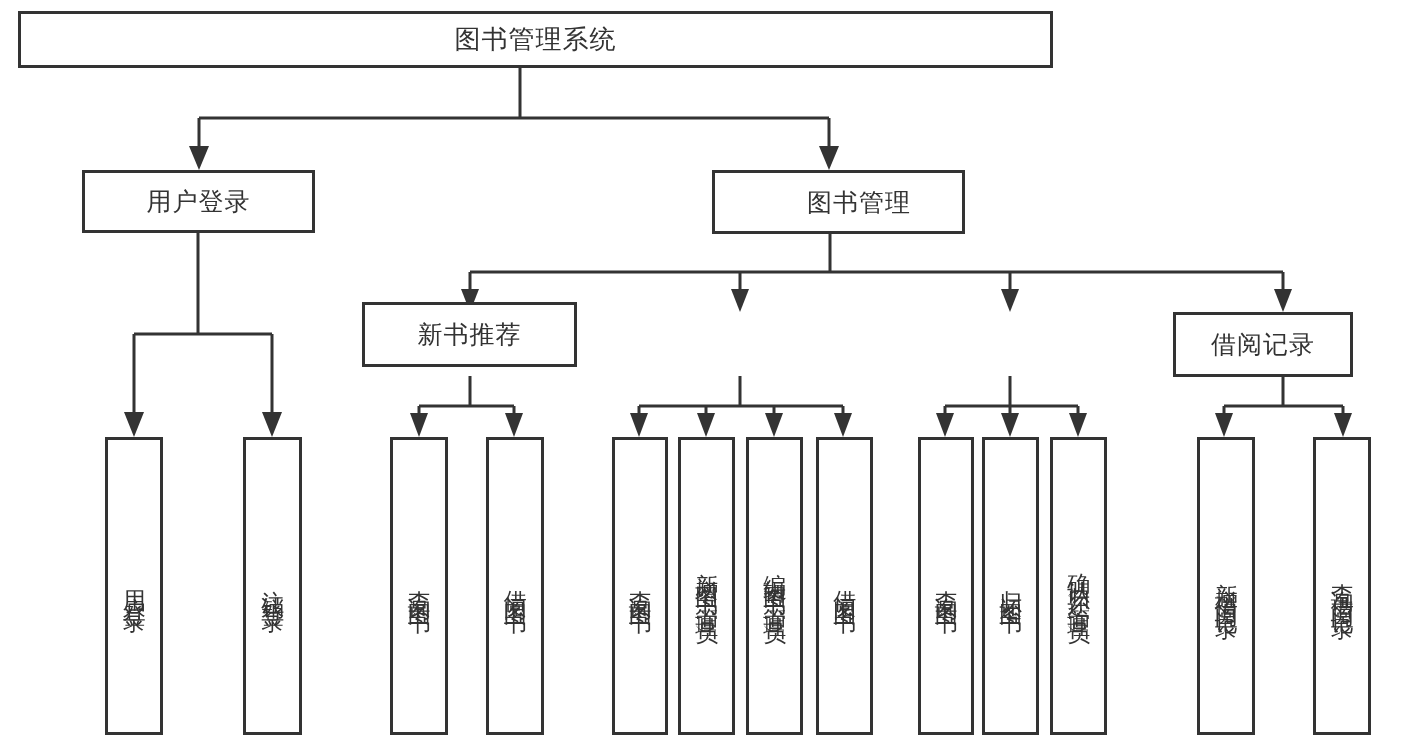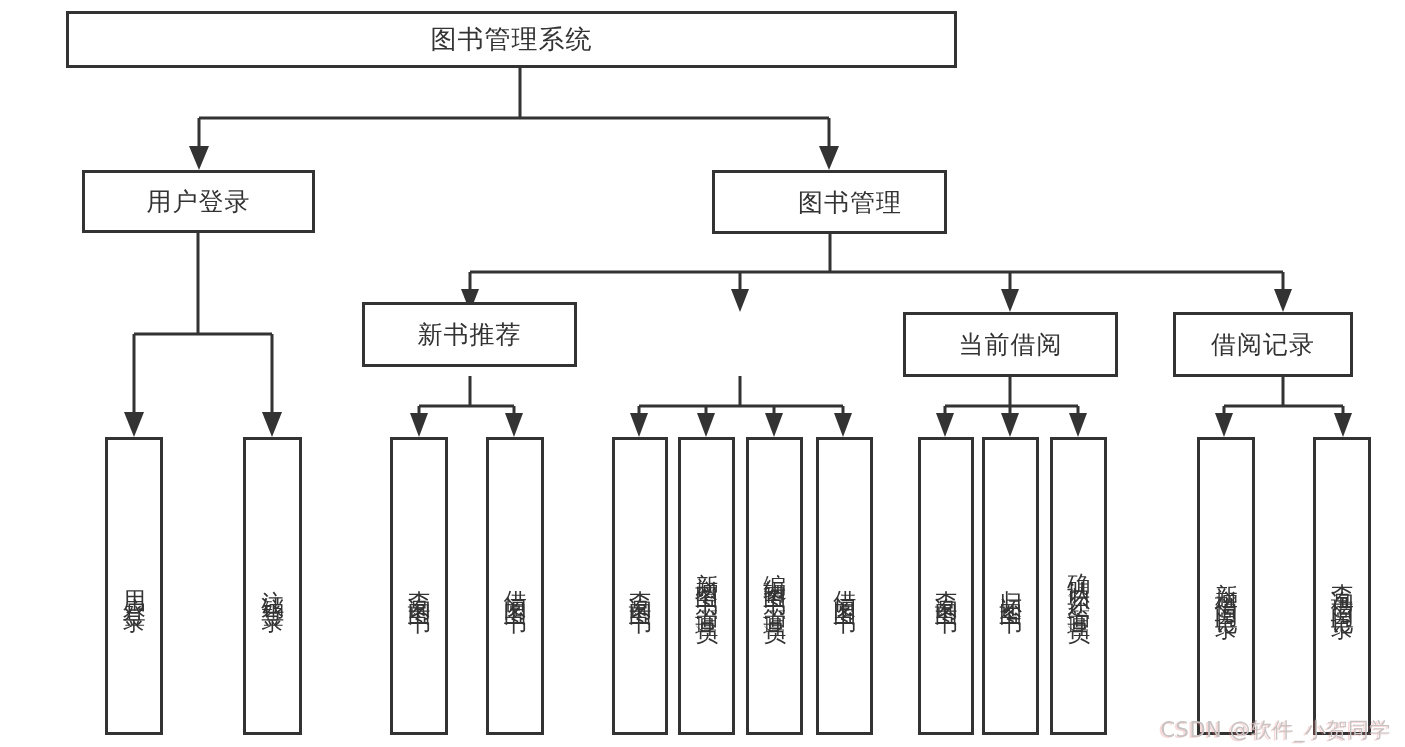--- a/index.html
+++ b/index.html
@@ -94,27 +94,26 @@
       <path d="M765 413 L783 413 L774 437 Z"></path>
       <path d="M834 413 L852 413 L843 437 Z"></path>
       <path d="M936 413 L954 413 L945 437 Z"></path>
       <path d="M1001 413 L1019 413 L1010 437 Z"></path>
       <path d="M1069 413 L1087 413 L1078 437 Z"></path>
       <path d="M1215 413 L1233 413 L1224 437 Z"></path>
       <path d="M1334 413 L1352 413 L1343 437 Z"></path>
     </g>
   </svg>
 
-  <div class="box h-box root-box" style="left:18px; top:11px; width:891px; height:57px;margin-left:48px;">图书管理系统</div>
+  <div class="box h-box root-box" style="left:18px; top:11px; width:1035px; height:57px;">图书管理系统</div>
 
   <div class="box h-box" style="left:82px; top:170px; width:233px; height:63px;">用户登录</div>
-  <div class="box h-box" style="left:712px; top:170px; width:235px; height:64px;padding-left:41px;">图书管理</div>
+  <div class="box h-box" style="left:712px; top:170px; width:253px; height:64px;padding-left:41px;">图书管理</div>
 
   <div class="box h-box" style="left:362px; top:302px; width:215px; height:65px;">新书推荐</div>
-  <div class="box h-box" style="left:903px; top:312px; width:215px; height:65px;">当前借阅</div>
   <div class="box h-box" style="left:1173px; top:312px; width:180px; height:65px;">借阅记录</div>
 
   <div class="box v-box" style="left:105px; top:437px; width:58px; height:298px;">
     <span class="vtext">用户登录</span>
   </div>
   <div class="box v-box" style="left:243px; top:437px; width:59px; height:298px;">
     <span class="vtext">注销登录</span>
   </div>
 
   <div class="box v-box" style="left:390px; top:437px; width:58px; height:298px;">
@@ -147,15 +146,14 @@
     <span class="vtext">确认归还（管理员）</span>
   </div>
 
   <div class="box v-box" style="left:1197px; top:437px; width:58px; height:298px;">
     <span class="vtext">新增借阅记录</span>
   </div>
   <div class="box v-box" style="left:1313px; top:437px; width:58px; height:298px;">
     <span class="vtext">查询借阅记录</span>
   </div>
 
-  <div class="watermark">CSDN @软件_小贺同学</div>
 
 </div>
 
 </body></html>

